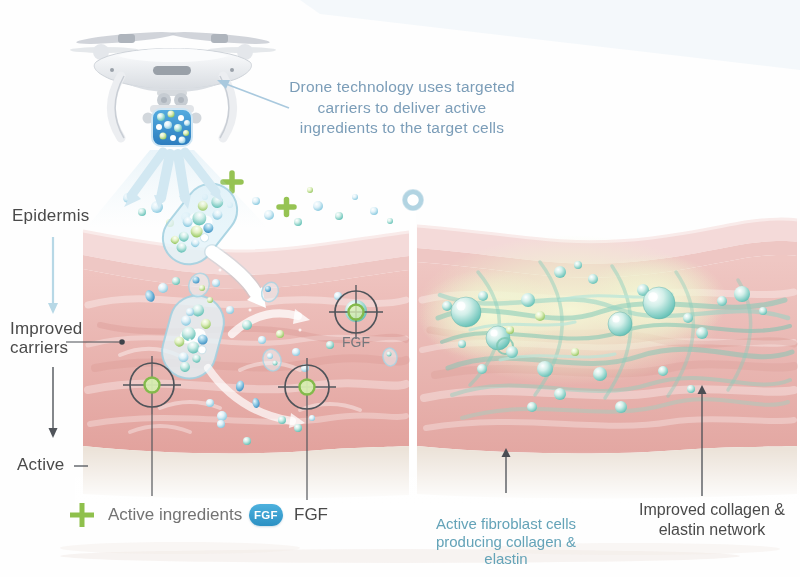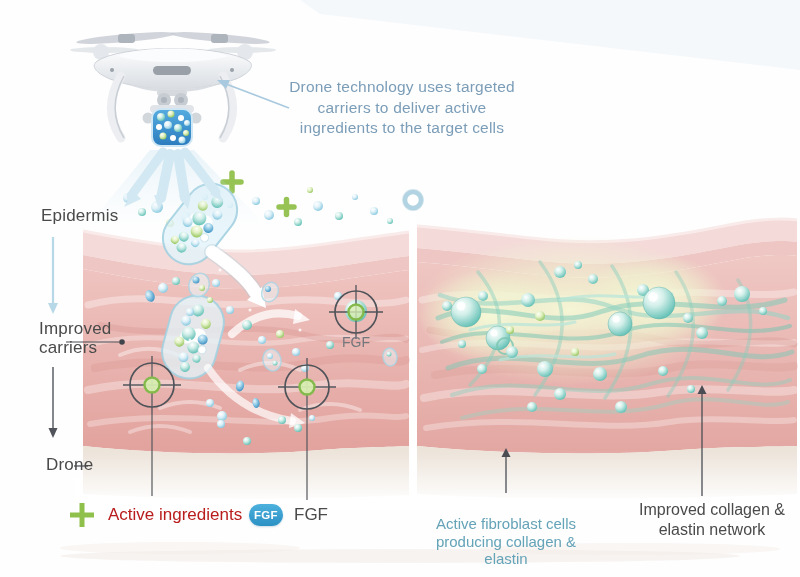--- a/index.html
+++ b/index.html
@@ -2,33 +2,33 @@
 <html><head>
 <meta charset="utf-8">
 <style>
   html,body{margin:0;padding:0;background:#ffffff;}
   .stage{
     position:relative;width:800px;height:577px;overflow:hidden;
     background:#fefefe;font-family:"Liberation Sans",sans-serif;padding-left:41px;
     -webkit-font-smoothing:antialiased;
   }
   .art{position:absolute;left:0;top:0;}
-  .lbl{position:absolute;color:#4a4a4a;font-size:17px;line-height:19px;letter-spacing:.2px;margin-left:29px;}
+  .lbl{position:absolute;color:#4a4a4a;font-size:17px;line-height:19px;letter-spacing:.2px;}
   .lbl-epidermis{left:12px;top:206px;}
   .lbl-targeted{left:10px;top:319px;width:88px;}
   .lbl-dermis{left:17px;top:455px;}
   .callout{
     position:absolute;left:283px;top:77px;width:238px;text-align:center;
     color:#7b9db8;font-size:15.5px;line-height:20.5px;letter-spacing:.2px;
   }
   .marker-fgf-label{
     position:absolute;left:334px;top:334px;width:44px;text-align:center;
     color:#74777c;font-size:14px;
   }
-  .legend-active{position:absolute;left:108px;top:505px;color:#b91c1c;font-size:17px;}
+  .legend-active{position:absolute;left:108px;top:505px;color:#737373;font-size:17px;}
   .legend-fgf{position:absolute;left:294px;top:505px;color:#4a4a4a;font-size:17px;}
   .legend-plus{position:absolute;left:66px;top:500px;width:32px;height:30px;}
   .fgf-badge{
     position:absolute;left:249px;top:504px;width:34px;height:22px;border-radius:11px;
     background:linear-gradient(180deg,#4db1de,#2b90c3);
     color:#ffffff;font-size:11.5px;font-weight:bold;letter-spacing:.3px;
     display:flex;align-items:center;justify-content:center;
     box-shadow:0 1px 2px rgba(60,120,160,.25);
   }
   .caption{position:absolute;text-align:center;}
@@ -427,21 +427,21 @@
     <polygon points="506,448 501.5,457 510.5,457" fill="#4a4e54"></polygon>
     <line x1="702" y1="392" x2="702" y2="496" stroke="#4a4e54" stroke-width="1.3"></line>
     <polygon points="702,385 697.5,394 706.5,394" fill="#4a4e54"></polygon>
   </g>
 </svg>
 
 <div class="callout">Drone technology uses targeted carriers to deliver active ingredients to the target cells</div>
 
 <div class="lbl lbl-epidermis">Epidermis</div>
 <div class="lbl lbl-targeted">Improved carriers</div>
-<div class="lbl lbl-dermis">Drone</div>
+<div class="lbl lbl-dermis">Active</div>
 
 <div class="marker-fgf-label">FGF</div>
 
 <div class="legend-plus">
   <svg width="32" height="30" viewBox="0 0 32 30">
     <path d="M4,15 H28 M16,3 V27" stroke="#8fc04c" stroke-width="5"></path>
   </svg>
 </div>
 <div class="legend-active">Active ingredients</div>
 <div class="fgf-badge">FGF</div>

